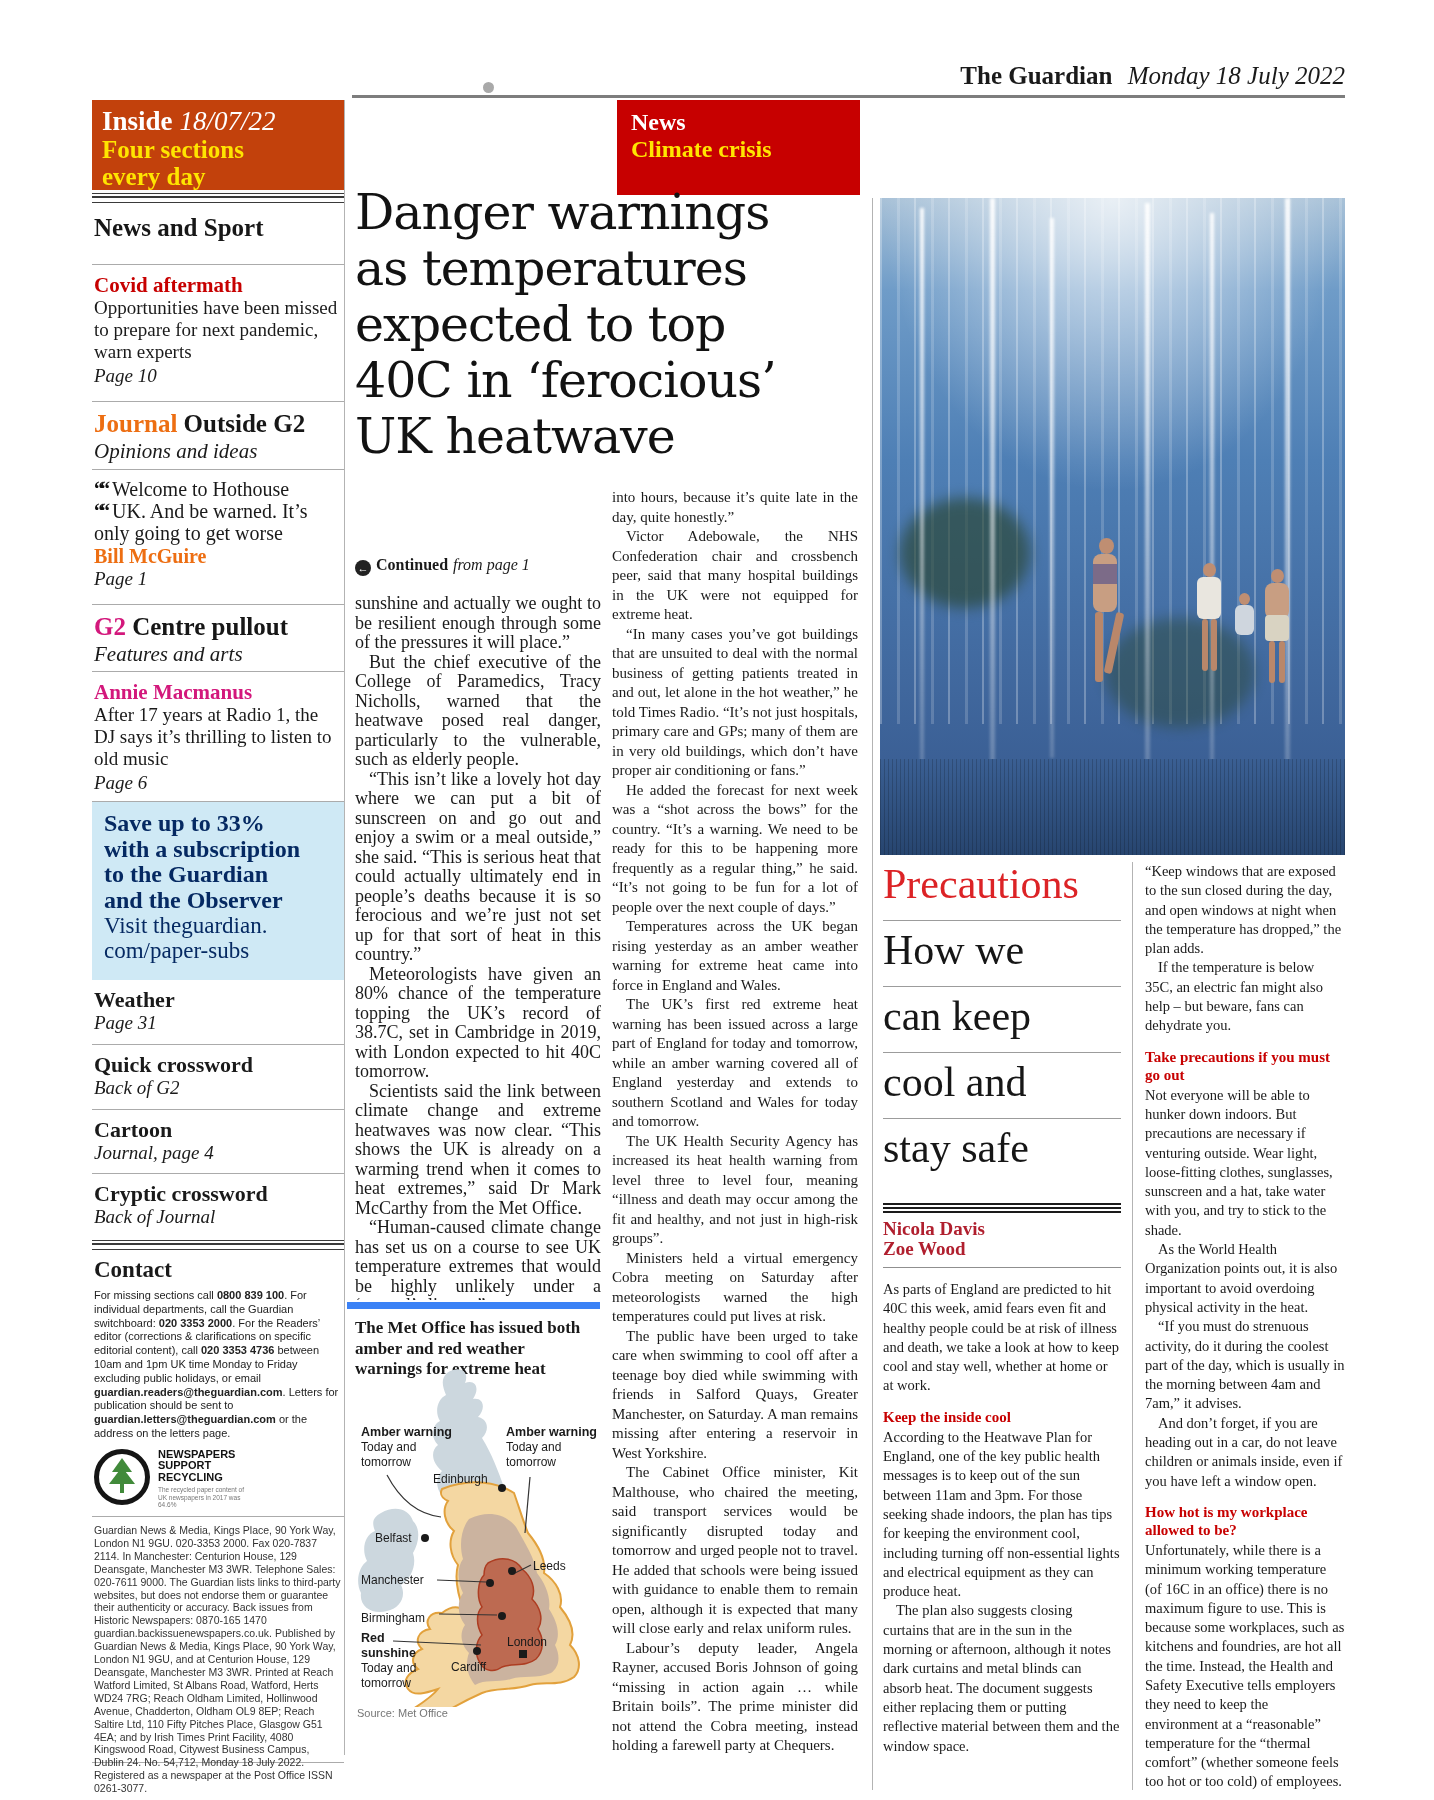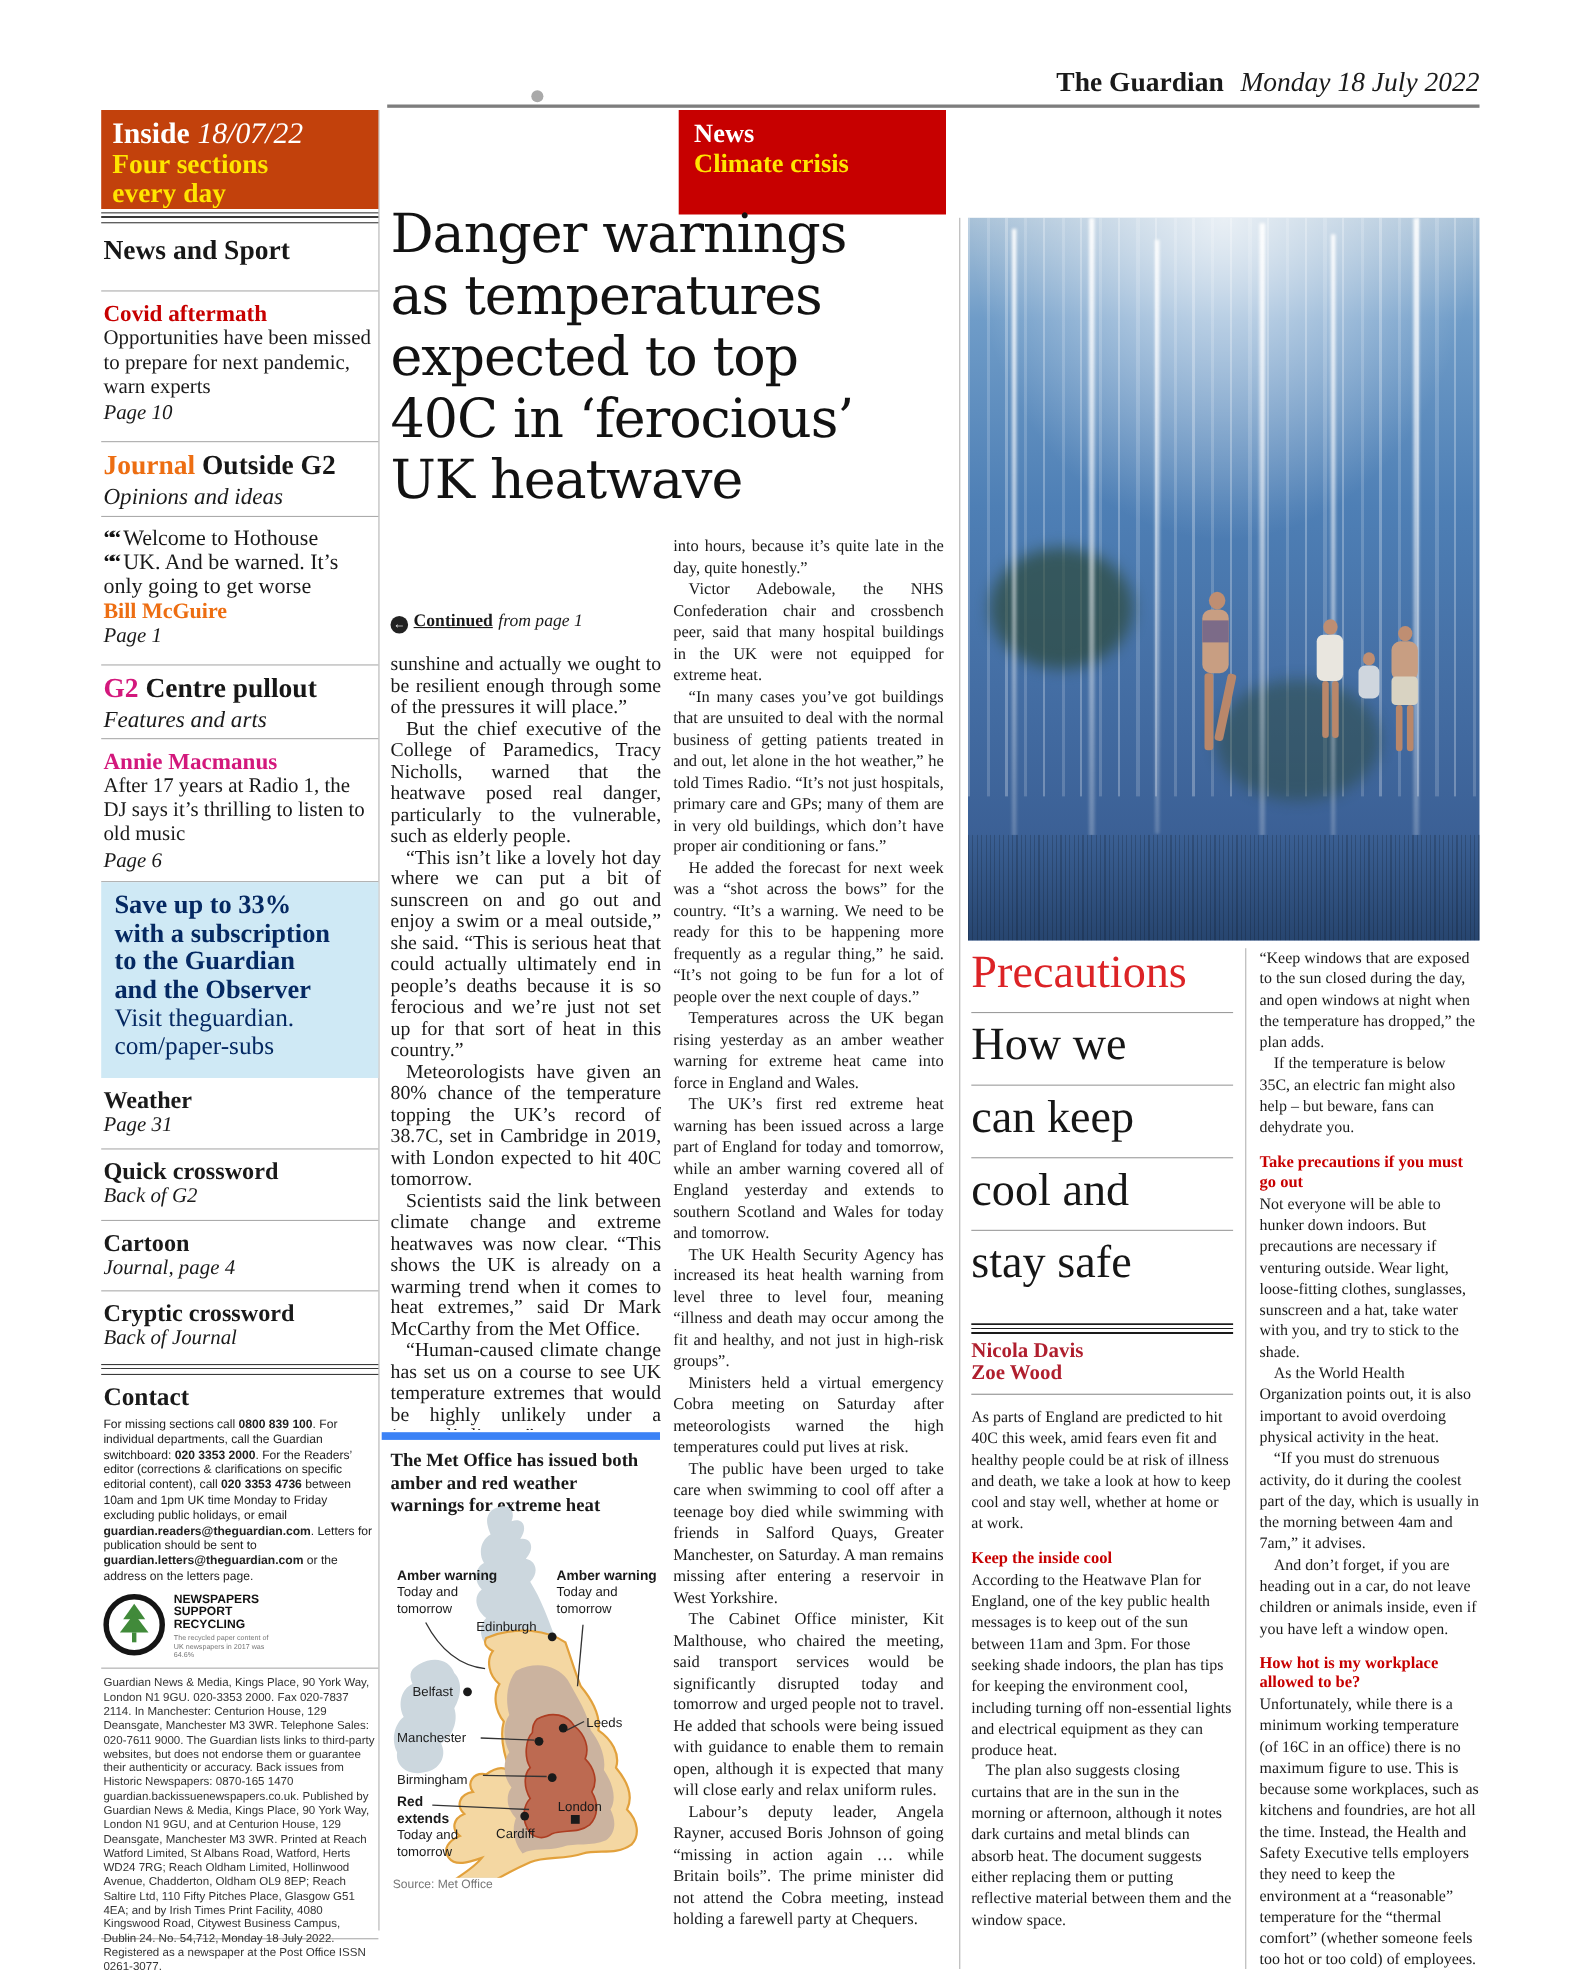--- a/index.html
+++ b/index.html
@@ -49,21 +49,21 @@
   #publisher-sec{box-sizing:border-box;height:246px;border-bottom:1px solid #ababab;padding:7px 2px 0;}
   #publisher-sec p{margin:0;font-family:"Liberation Sans",sans-serif;font-size:10.5px;line-height:12.9px;color:#333;}
   
   #headline{left:355px;top:185px;width:530px;font-family:"DejaVu Serif",serif;
             font-size:49px;line-height:56px;letter-spacing:-1px;color:#121212;}
   #headline div{white-space:nowrap;}
   #continued{left:355px;top:556px;font-size:16px;}
   #continued .circ{display:inline-block;width:16px;height:16px;border-radius:50%;background:#222;
                    color:#fff;font:11px/16px "Liberation Sans",sans-serif;text-align:center;vertical-align:-2px;margin-right:5px;}
   #continued .circ::before{content:"←";}
-  #continued b{font-weight:700;text-decoration:underline;}
+  #continued b{font-weight:700;}
   #continued i{font-style:italic;margin-left:5px;}
   .bodycol p{margin:0;text-align:justify;}
   .bodycol p + p{text-indent:14px;}
   #col1{left:355px;top:594px;width:246px;height:706px;font-size:18px;line-height:19.5px;overflow:hidden;}
   #col2{left:612px;top:488px;width:246px;height:1272px;font-size:15px;line-height:19.5px;overflow:hidden;}
   
   #map-panel{left:347px;top:1302px;width:253px;height:420px;border-top:7px solid #3b82f6;}
   #map-head{position:absolute;left:8px;top:9px;width:230px;font-weight:700;font-size:17px;line-height:20.5px;}
   #map-svg{position:absolute;left:0;top:58px;}
   .ml{position:absolute;font-family:"Liberation Sans",sans-serif;font-size:12px;line-height:15px;color:#1a1a1a;}
@@ -291,21 +291,21 @@
     </div>
     <div class="ml" style="left:86px;top:163px;">Edinburgh</div>
     <div class="ml" style="left:28px;top:222px;">Belfast</div>
     <div class="ml" style="left:14px;top:264px;">Manchester</div>
     <div class="ml" style="left:186px;top:250px;">Leeds</div>
     <div class="ml" style="left:14px;top:302px;">Birmingham</div>
     <div class="ml" style="left:160px;top:326px;">London</div>
     <div class="ml" style="left:104px;top:351px;">Cardiff</div>
     <div class="ml" style="left:14px;top:322px;">
       <b>Red</b><br>
-      <b>extends</b><br>
+      <b>sunshine</b><br>
       <span>Today and</span><br>
       <span>tomorrow</span>
     </div>
     <div id="map-source">Source: Met Office</div>
   </div>
 
   <div class="abs" id="photo">
     <div class="mist"></div>
     <div class="spray"></div>
     <div class="tree" style="left:20px;top:300px;width:130px;height:110px;opacity:.65;"></div>

